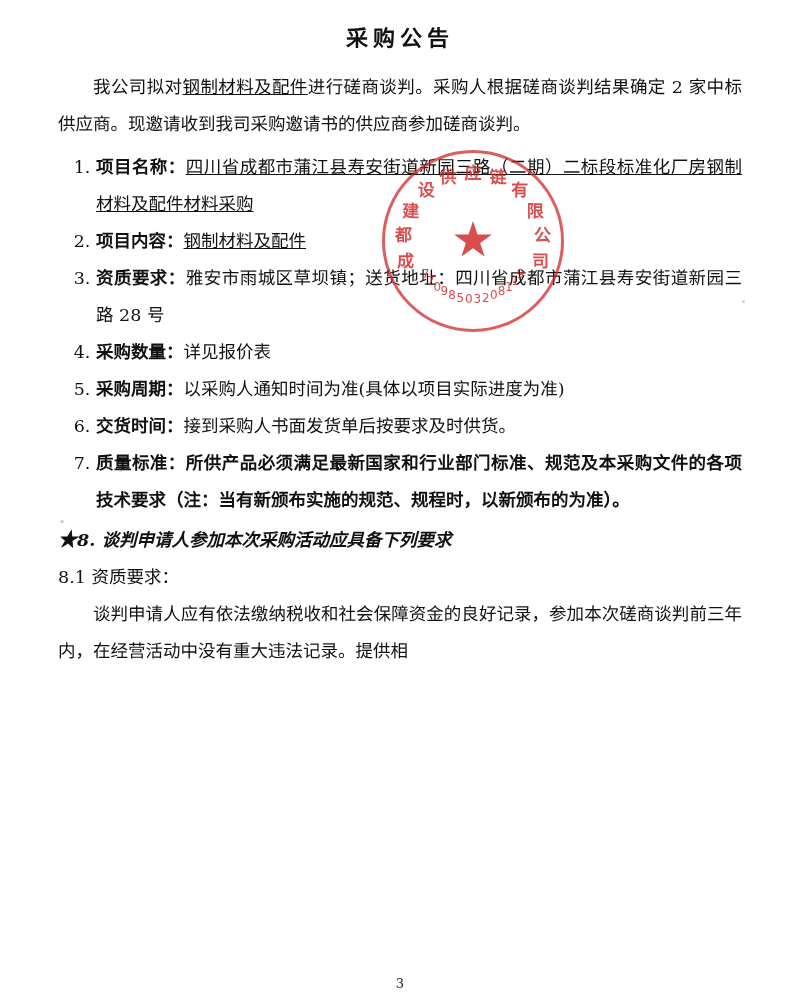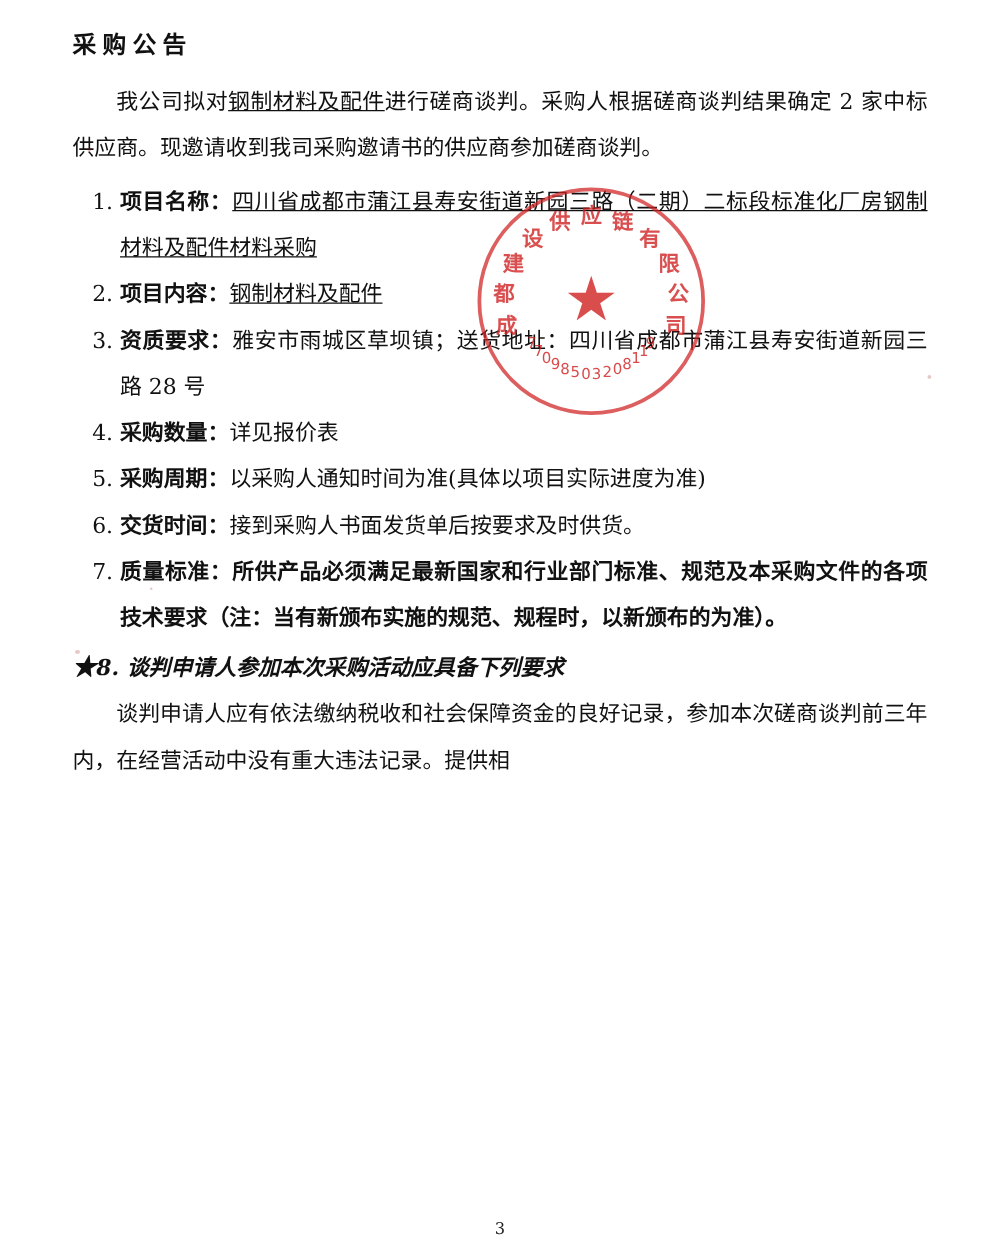--- a/index.html
+++ b/index.html
@@ -16,21 +16,22 @@
     overflow: hidden;
   }
   .page {
     position: relative;
     width: 800px;
     height: 1005px;
     box-sizing: border-box;
     padding: 14px 58px 0 58px;
   }
   .doc-title {
-    font-size: 19px;
+    text-align: center;
+    font-size: 22px;
     font-weight: bold;
     letter-spacing: 5px;
     margin: 6px 0 16px 0;
     font-family: Liberation Mono, monospace;
   }
   p, li, .line {
     font-size: 17.5px;
     line-height: 37px;
     margin: 0;
     text-align: justify;
@@ -156,20 +157,21 @@
     <li><span class="item-body"><span class="b">项目内容：</span><span class="u">钢制材料及配件</span></span></li>
     <li><span class="item-body"><span class="b">资质要求：</span><span>雅安市雨城区草坝镇；送货地址：四川省成都市蒲江县寿安街道新园三路 28 号</span></span></li>
     <li><span class="item-body"><span class="b">采购数量：</span><span>详见报价表</span></span></li>
     <li><span class="item-body"><span class="b">采购周期：</span><span>以采购人通知时间为准(具体以项目实际进度为准)</span></span></li>
     <li><span class="item-body"><span class="b">交货时间：</span><span>接到采购人书面发货单后按要求及时供货。</span></span></li>
     <li><span class="item-body b"><span>质量标准：</span><span>所供产品必须满足最新国家和行业部门标准、规范及本采购文件的各项技术要求（注：当有新颁布实施的规范、规程时，以新颁布的为准）。</span></span></li>
   </ol>
 
   <div class="star-line"><span class="star-glyph">★</span><span>8. 谈判申请人参加本次采购活动应具备下列要求</span></div>
 
+  <div class="sub-head">8.1 资质要求：</div>
 
 
   <p class="indent2">谈判申请人应有依法缴纳税收和社会保障资金的良好记录，参加本次磋商谈判前三年内，在经营活动中没有重大违法记录。提供相</p>
 
   <div class="seal">
     <div class="ring"></div>
     <div class="arc-text" id="seal-arc">
         <span style="transform: rotate(-105deg) translate(0px, -70px) rotate(105deg) translate(-50%, -50%);">成</span>
         <span style="transform: rotate(-84deg) translate(0px, -70px) rotate(84deg) translate(-50%, -50%);">都</span>
         <span style="transform: rotate(-63deg) translate(0px, -70px) rotate(63deg) translate(-50%, -50%);">建</span>

